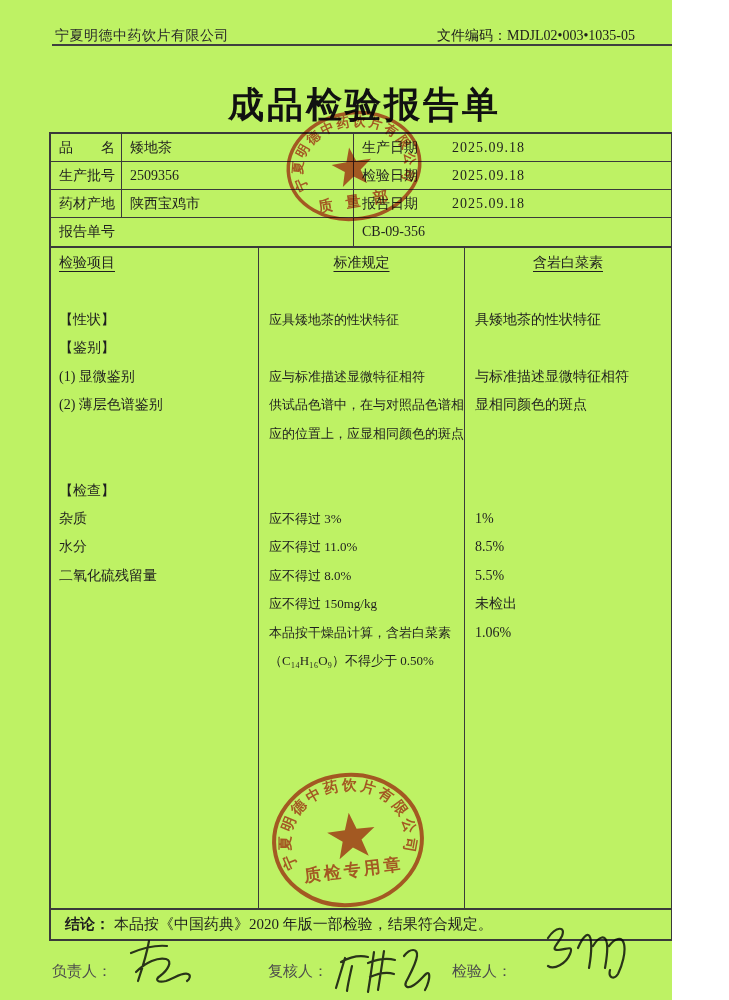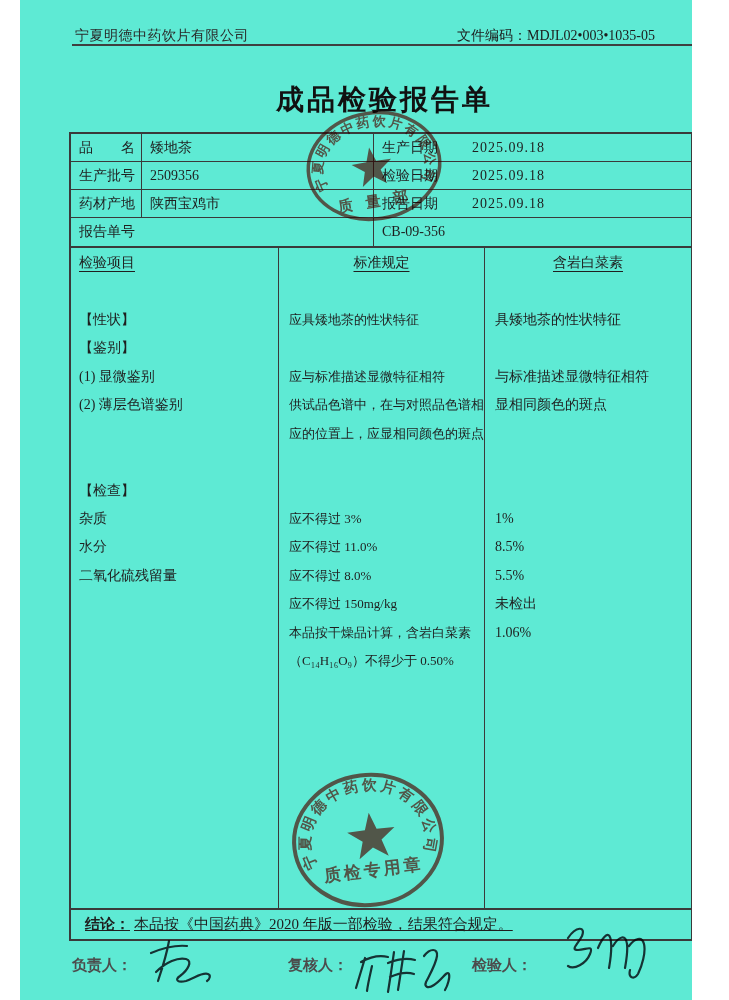--- a/index.html
+++ b/index.html
@@ -1,30 +1,29 @@
 <!DOCTYPE html>
 <html><head>
 <meta charset="utf-8">
 <style>
   html,body{margin:0;padding:0;background:#ffffff;}
   .page{
     position:relative;
     width:672px;height:1000px;
-    background:#5eead4;
+    background:#bef264;
     font-family:"Liberation Serif","DejaVu Serif",serif;
     color:#1f1f1f;
     overflow:hidden;
-    margin-left:20px;
   }
   
   .hdr-company{position:absolute;left:55px;top:27px;font-size:14px;letter-spacing:.5px;color:#2a2a2a;}
   .hdr-code{position:absolute;right:37px;top:27px;font-size:14px;color:#1c1c1c;}
   .hdr-rule{position:absolute;left:52px;top:44px;width:640px;height:0;border-top:2px solid #3f3f3f;}
   .title{position:absolute;left:0;top:81px;width:729px;text-align:center;
-         font-size:28px;font-weight:bold;letter-spacing:3px;color:#111;}
+         font-size:36px;font-weight:bold;letter-spacing:3px;color:#111;}
   
   .info-table{
     position:absolute;left:49px;top:132px;width:624px;height:116px;
     box-sizing:border-box;border:2px solid #3a3a3a;
     display:grid;grid-template-columns:71px 232px 1fr;grid-template-rows:repeat(4,1fr);
     font-size:14px;
   }
   .cell{display:flex;align-items:center;box-sizing:border-box;padding-left:8px;white-space:nowrap;}
   .bb{border-bottom:1.5px solid #3a3a3a;}
   .br{border-right:1.5px solid #3a3a3a;}
@@ -43,26 +42,26 @@
   .tcol.c2{border-right:1.5px solid #3a3a3a;padding-left:10px;font-size:13px;}
   .tcol.c3{padding-left:10px;font-size:14px;}
   .ln{height:28.45px;line-height:28.45px;}
   .ln.hd{font-size:14px;}
   .tcol.c2 .ln.hd,.tcol.c3 .ln.hd{text-align:center;padding-right:10px;}
   .ul{text-decoration:underline;text-underline-offset:4px;}
   
   .conclusion{
     position:absolute;left:49px;top:908px;width:624px;height:33px;
     box-sizing:border-box;border:2px solid #3a3a3a;
-    display:flex;align-items:center;padding-left:14px;font-size:15px;white-space:nowrap;text-decoration:underline;
+    display:flex;align-items:center;padding-left:14px;font-size:15px;white-space:nowrap;
   }
   .cl{font-weight:bold;margin-right:4px;}
   
   .signers{position:absolute;left:49px;top:945px;width:624px;height:24px;font-size:15px;color:#4c4c4c;}
-  .signers span{position:absolute;top:11px;white-space:nowrap;font-weight:bold;}
+  .signers span{position:absolute;top:17px;white-space:nowrap;}
   .s1{left:3px;}
   .s2{left:219px;}
   .s3{left:403px;}
   
   .overlay{position:absolute;left:0;top:0;width:729px;height:1000px;pointer-events:none;mix-blend-mode:multiply;}
   .stamp{opacity:.85;}
   .stamp-txt{font-family:"Liberation Serif","DejaVu Serif",serif;font-weight:bold;}
   .sig{fill:none;stroke:#26262e;stroke-width:2.2;stroke-linecap:round;stroke-linejoin:round;opacity:.92;}
 </style>
 </head>

